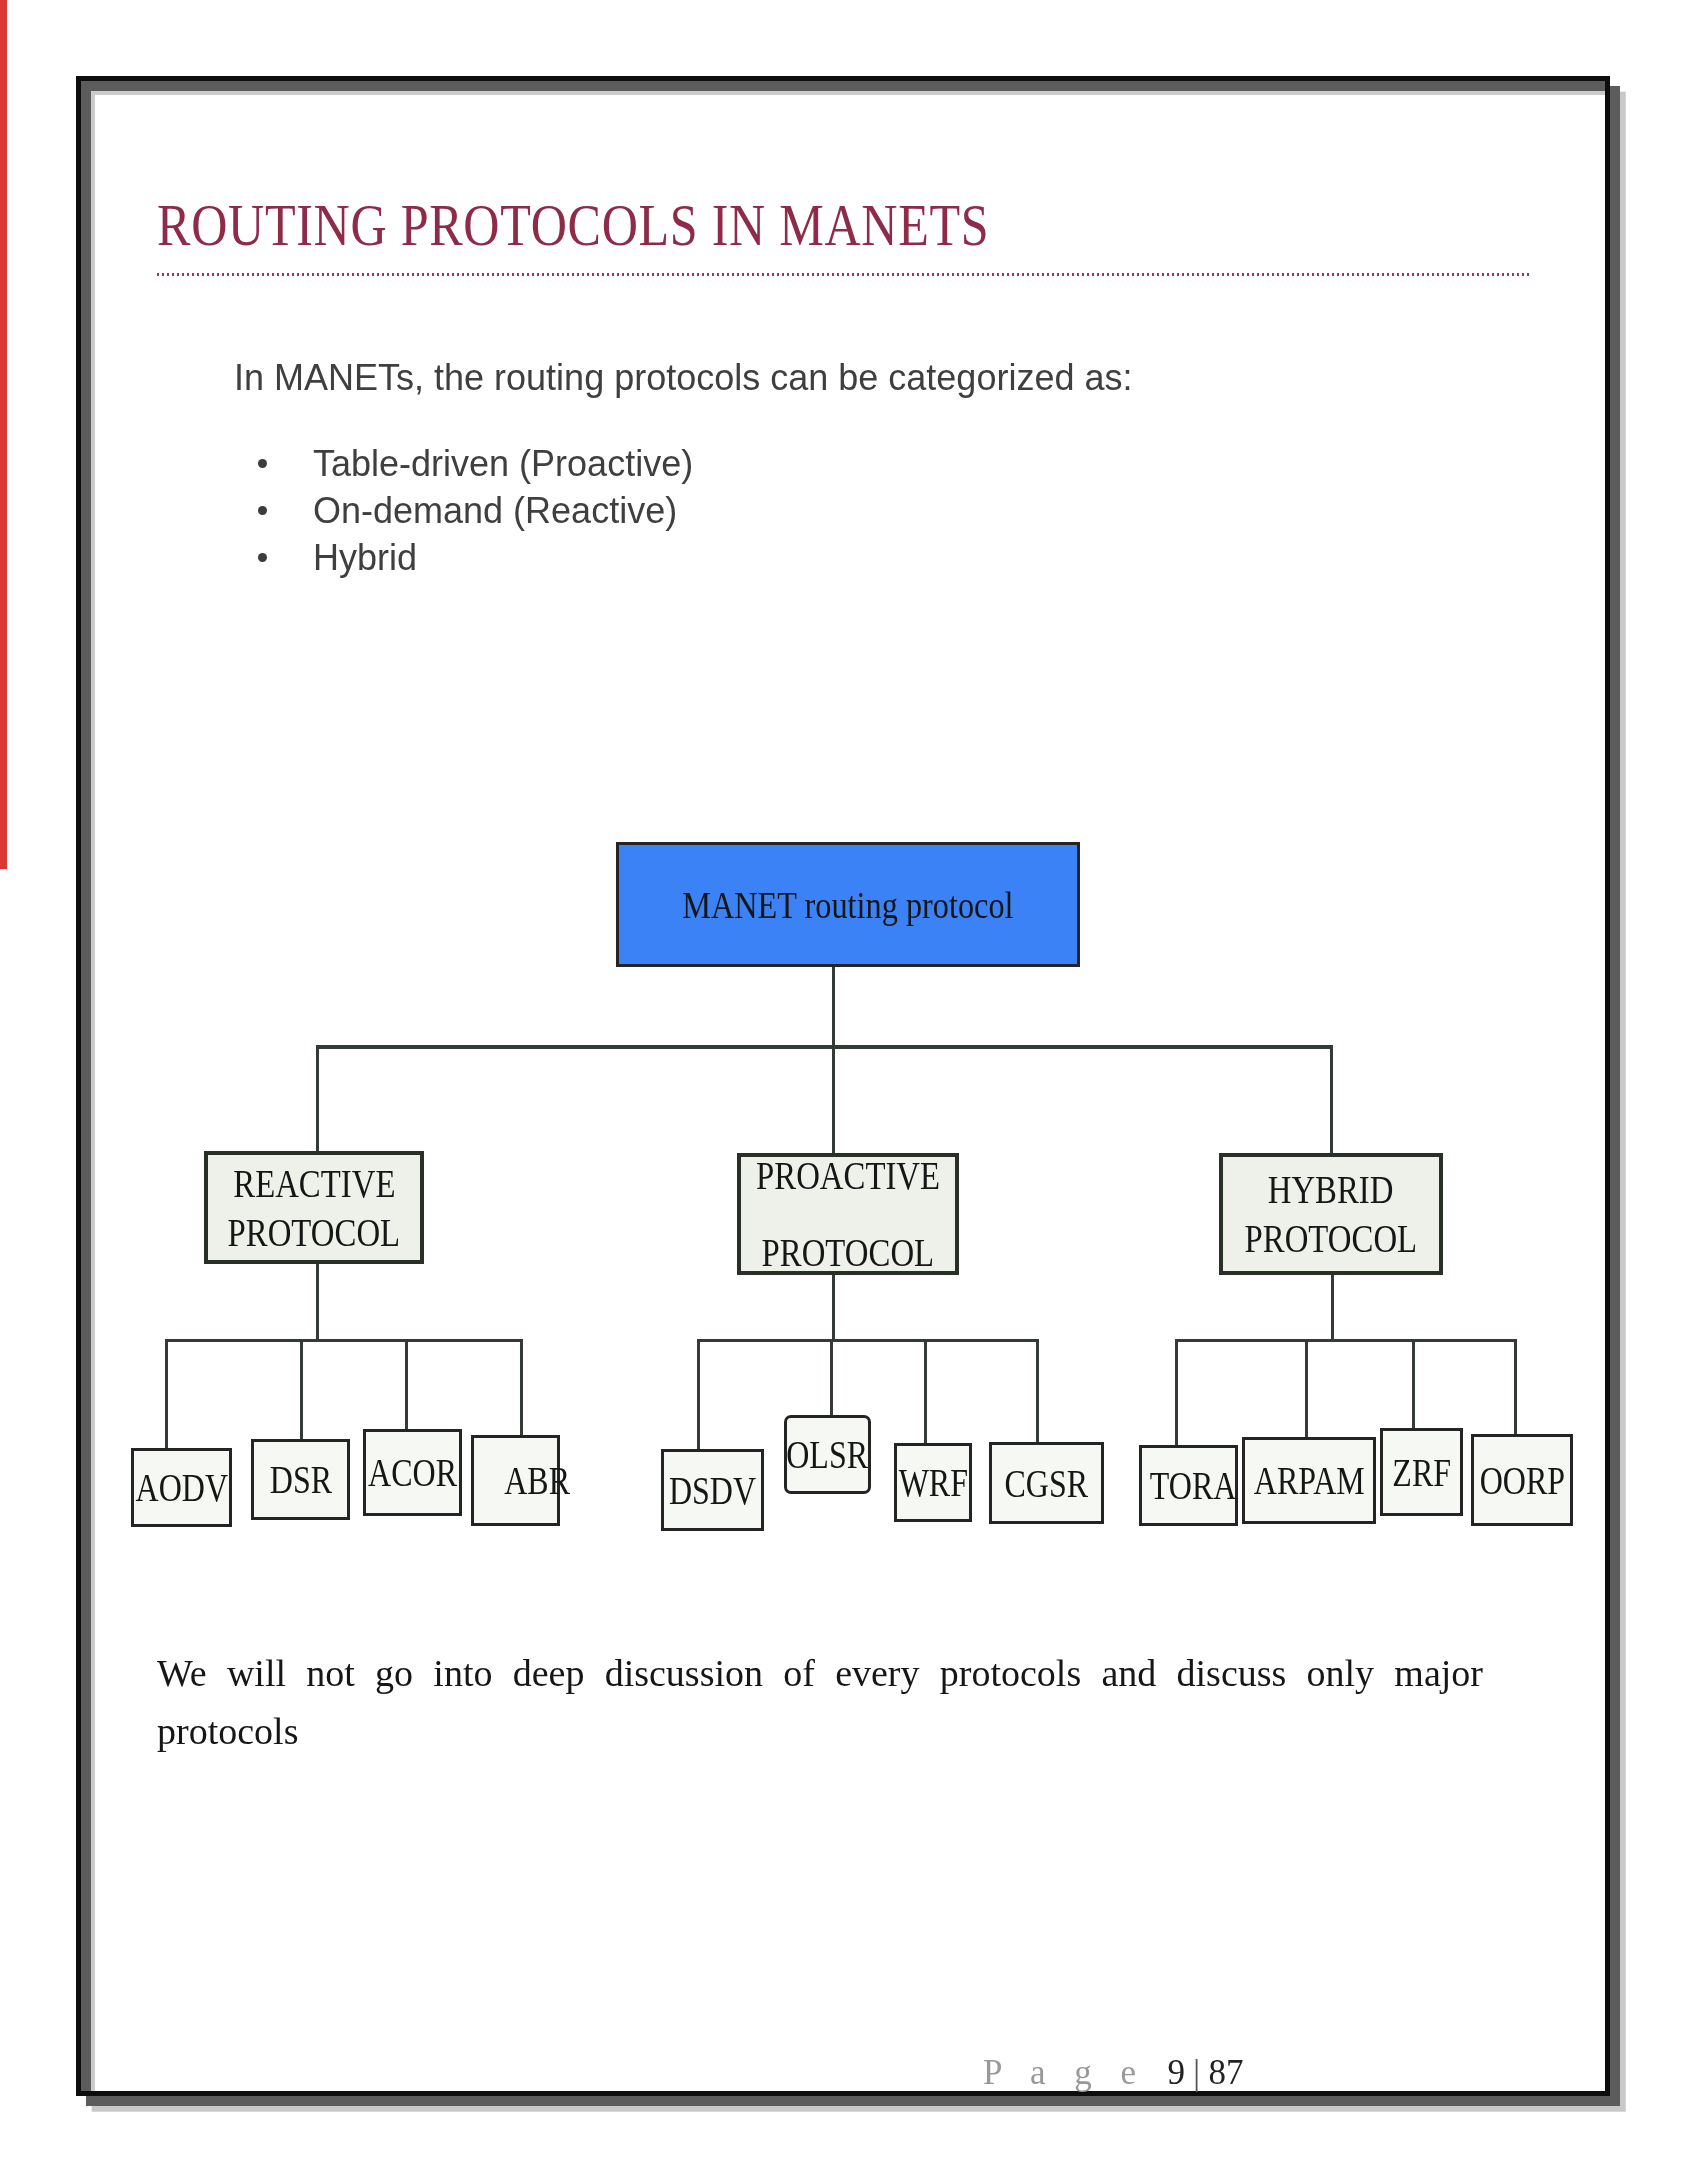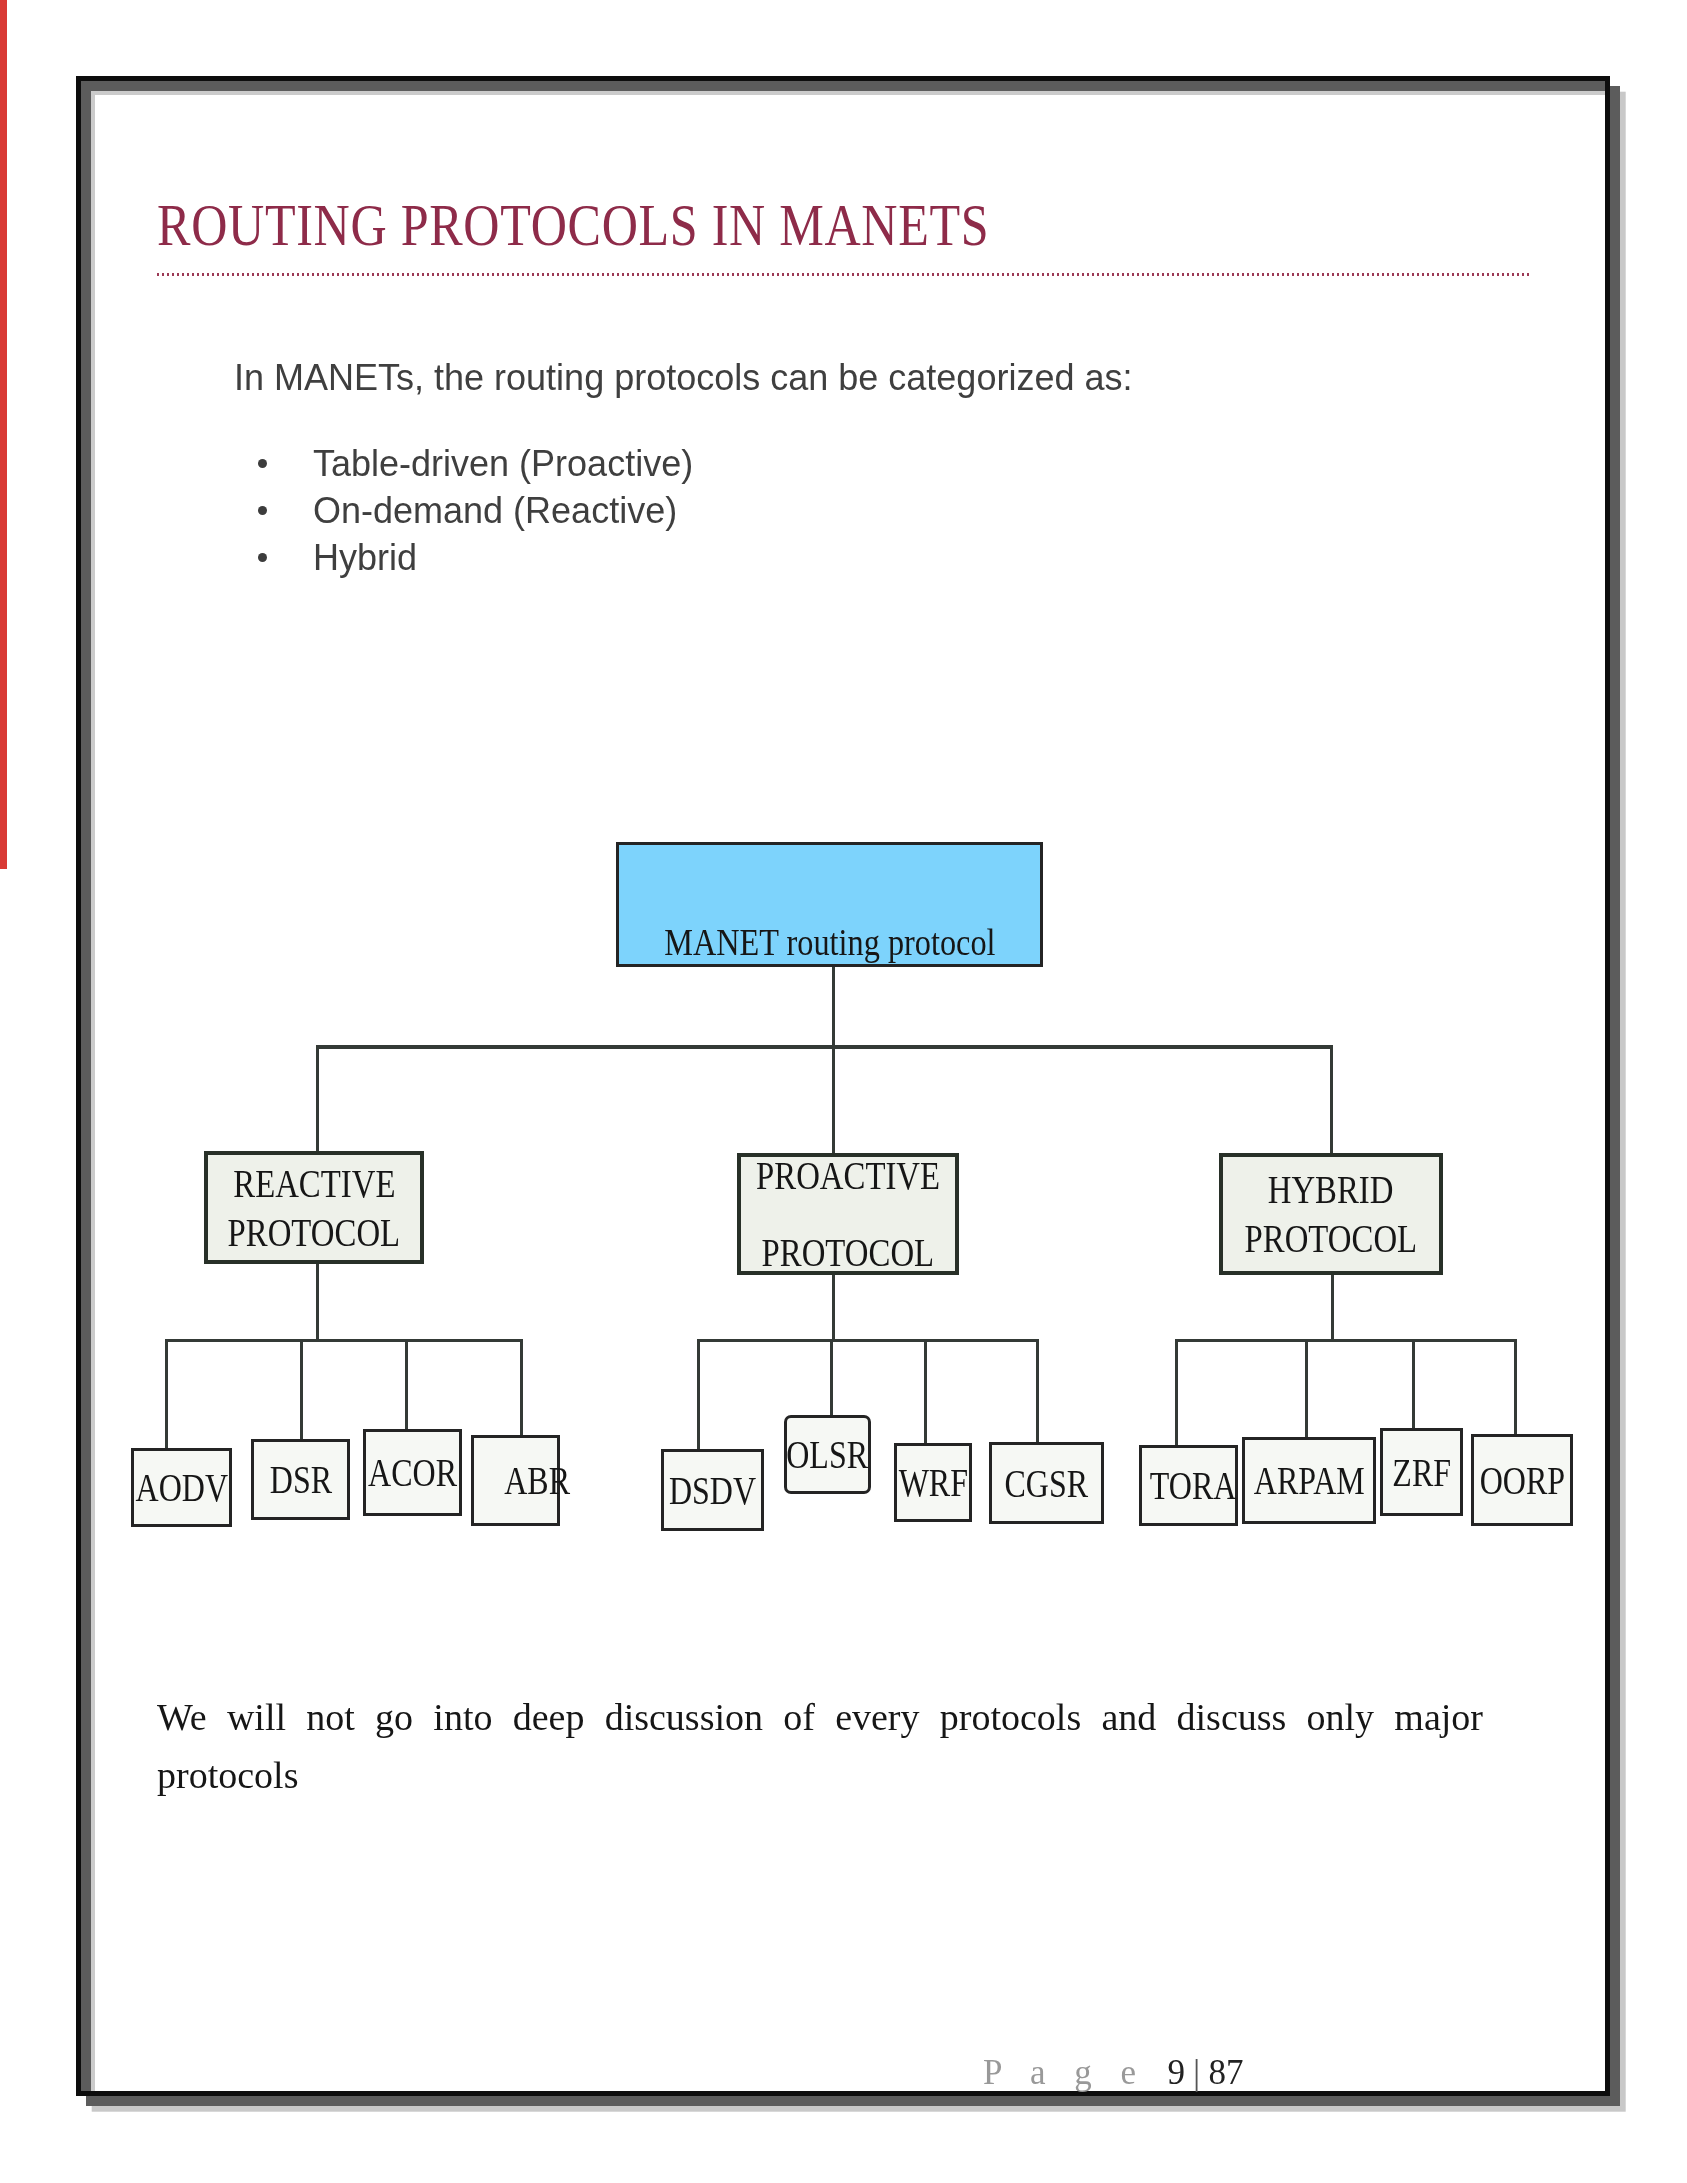--- a/index.html
+++ b/index.html
@@ -41,34 +41,34 @@
   .bullet-text{margin-left:46px;}
   .b1{top:440px;} .b2{top:487px;} .b3{top:534px;}
 
   
   .dline{position:absolute;background:#343a36;}
   .dbox{
     position:absolute;box-sizing:border-box;background:#f6f8f4;border:3.3px solid #242424;
     display:flex;align-items:center;justify-content:center;text-align:center;
     font-family:"Liberation Serif",serif;color:#161616;
   }
-  .root-box{left:616px;top:842px;width:427px;height:125px;background:#7dd3fc;border-width:3.3px;align-items:flex-end;}
+  .root-box{left:616px;top:842px;width:464px;height:125px;background:#3b82f6;border-width:3.3px;}
   .root-box .lbl{font-size:38px;transform:scaleX(0.85);white-space:nowrap;}
   .cat-box{background:#eef1ea;border:4.1px solid #283028;flex-direction:column;justify-content:center;}
   .cat-box .lbl{font-size:41px;line-height:49px;transform:scaleX(0.8);white-space:nowrap;}
   .cat-reactive{left:204px;top:1151px;width:220px;height:113px;}
   .cat-proactive{left:737px;top:1153px;width:222px;height:122px;gap:28px;}
   .cat-hybrid{left:1219px;top:1153px;width:224px;height:122px;}
   .leaf .lbl{font-size:40px;transform:scaleX(0.8);white-space:nowrap;}
 
   .closing{
     position:absolute;left:157px;top:1644px;width:1326px;
     font-size:38px;line-height:58px;color:#161616;font-family:"Liberation Serif",serif;
   }
-  .closing .l1{text-align:justify;text-align-last:justify;margin-top:44px;}
+  .closing .l1{text-align:justify;text-align-last:justify;}
   .closing .l2{text-align:left;}
 
   .footer{
     position:absolute;left:983px;top:2051px;font-size:35px;font-family:"Liberation Serif",serif;
     white-space:nowrap;display:flex;align-items:baseline;
   }
   .footer .flabel{color:#999999;letter-spacing:10px;margin-right:21.4px;}
   .footer .fnum{color:#222222;}
   .footer .fsep{color:#555555;margin:0 8.2px;font-size:36px;}
 </style>

